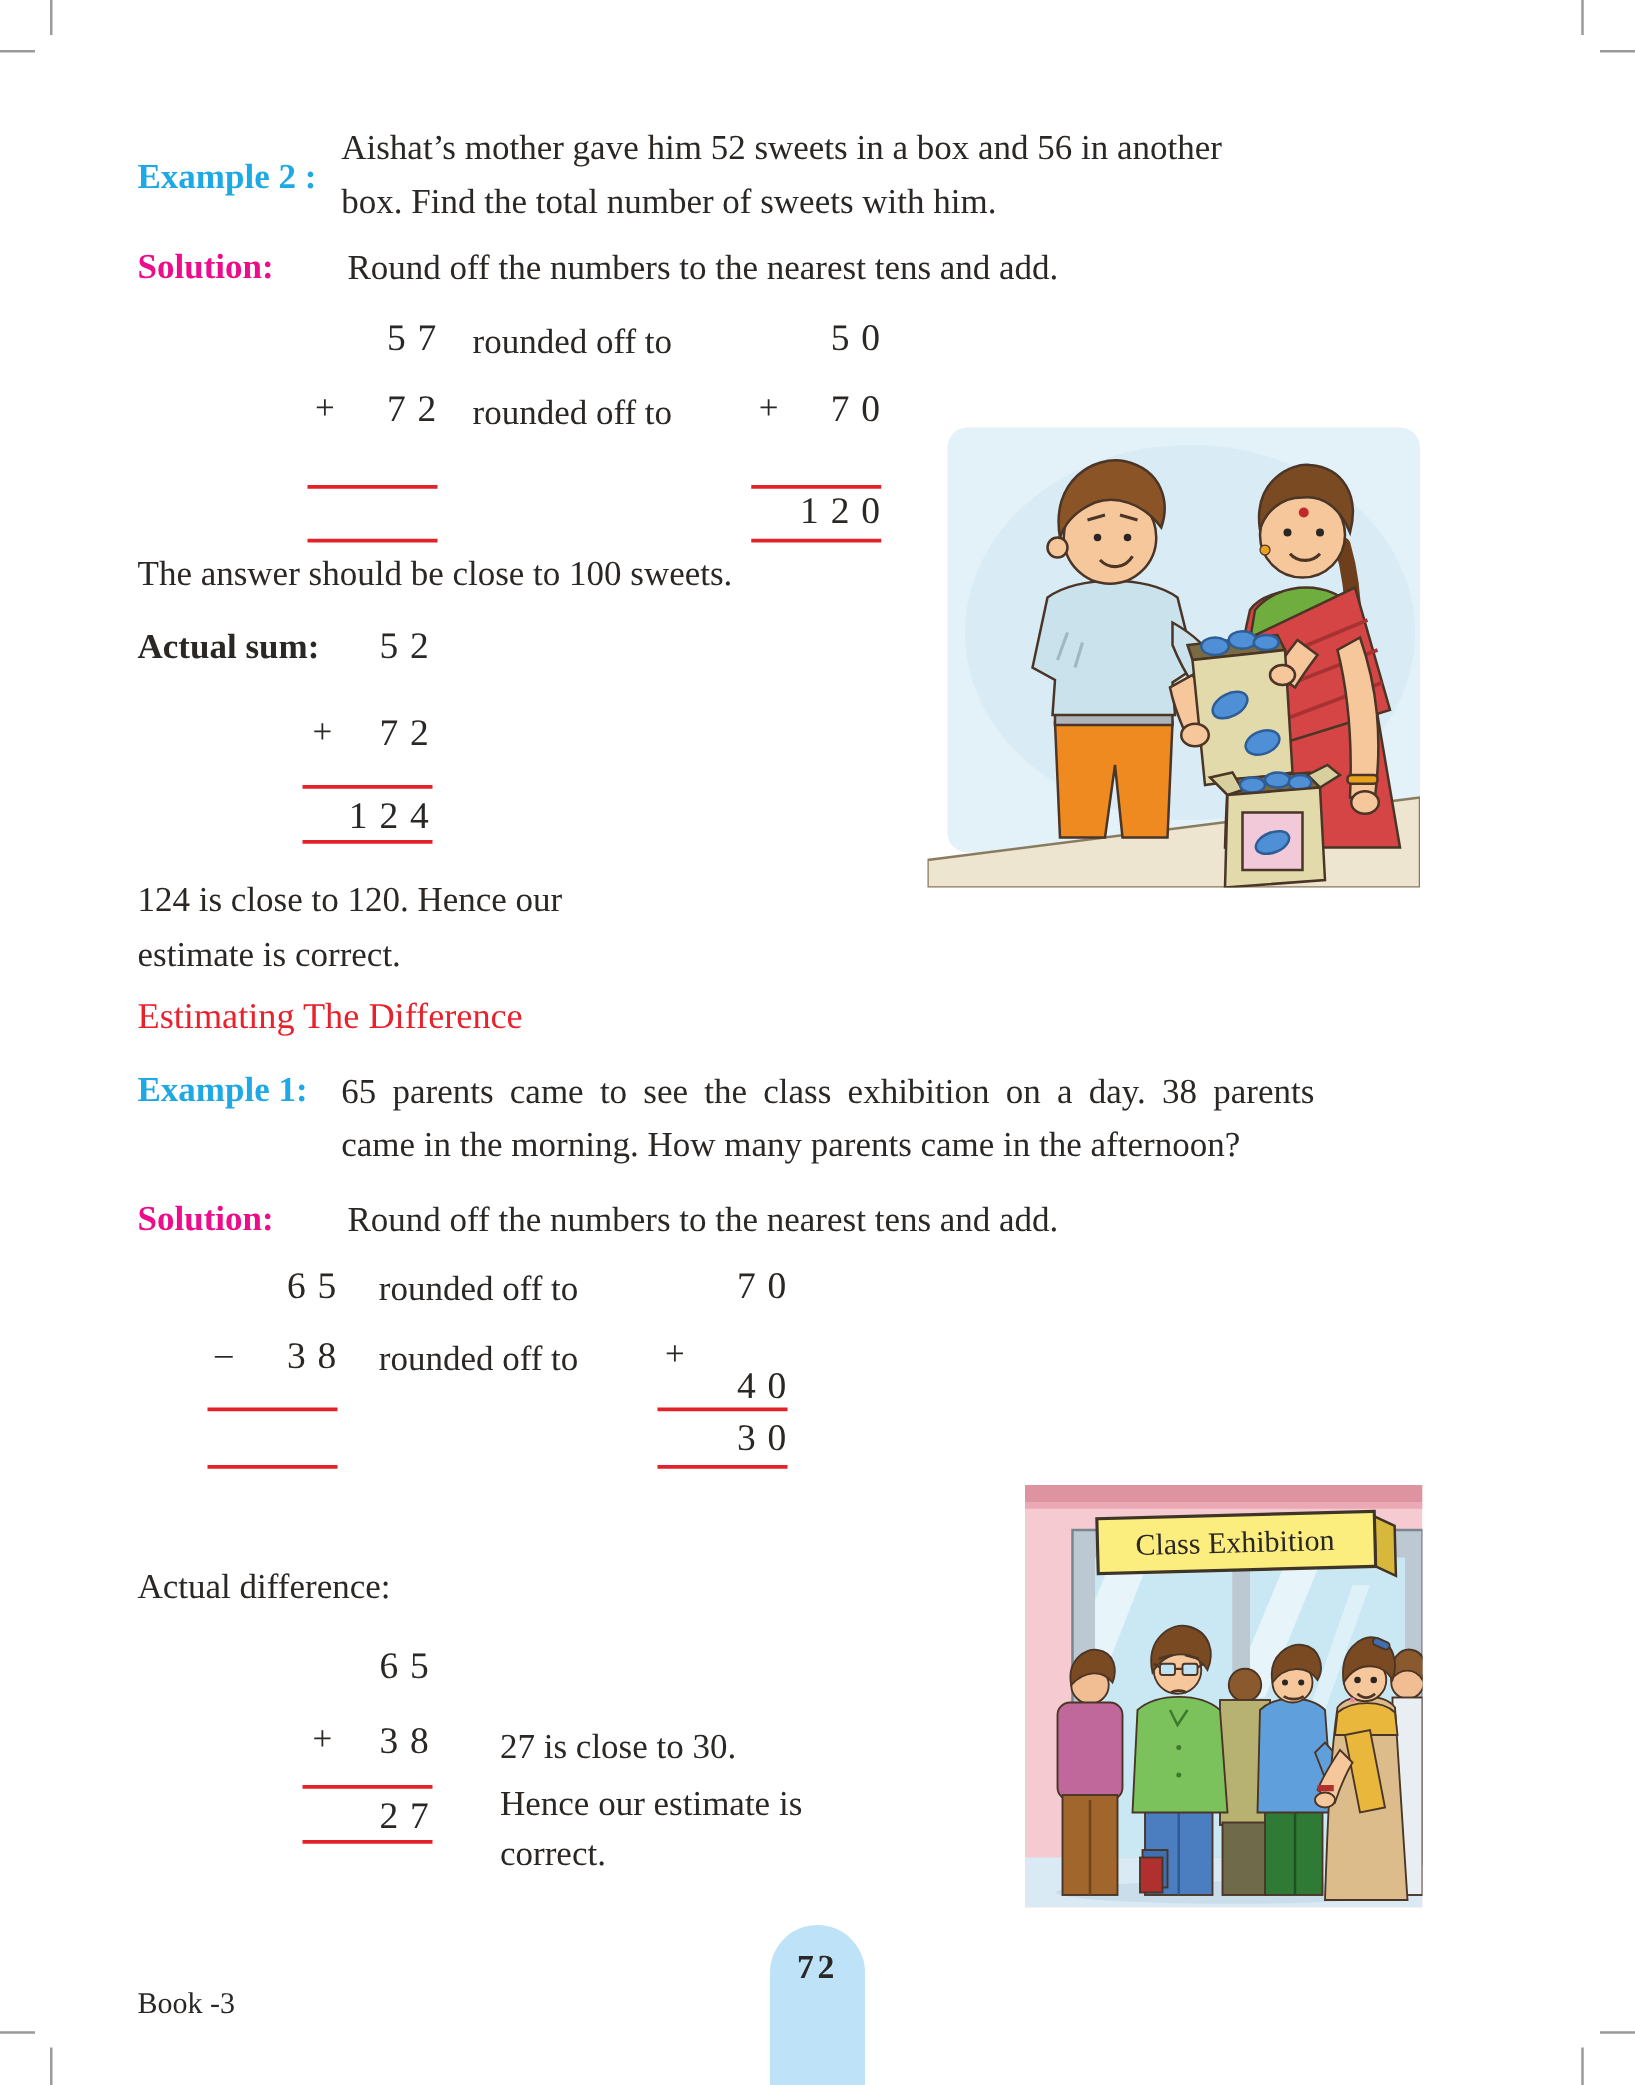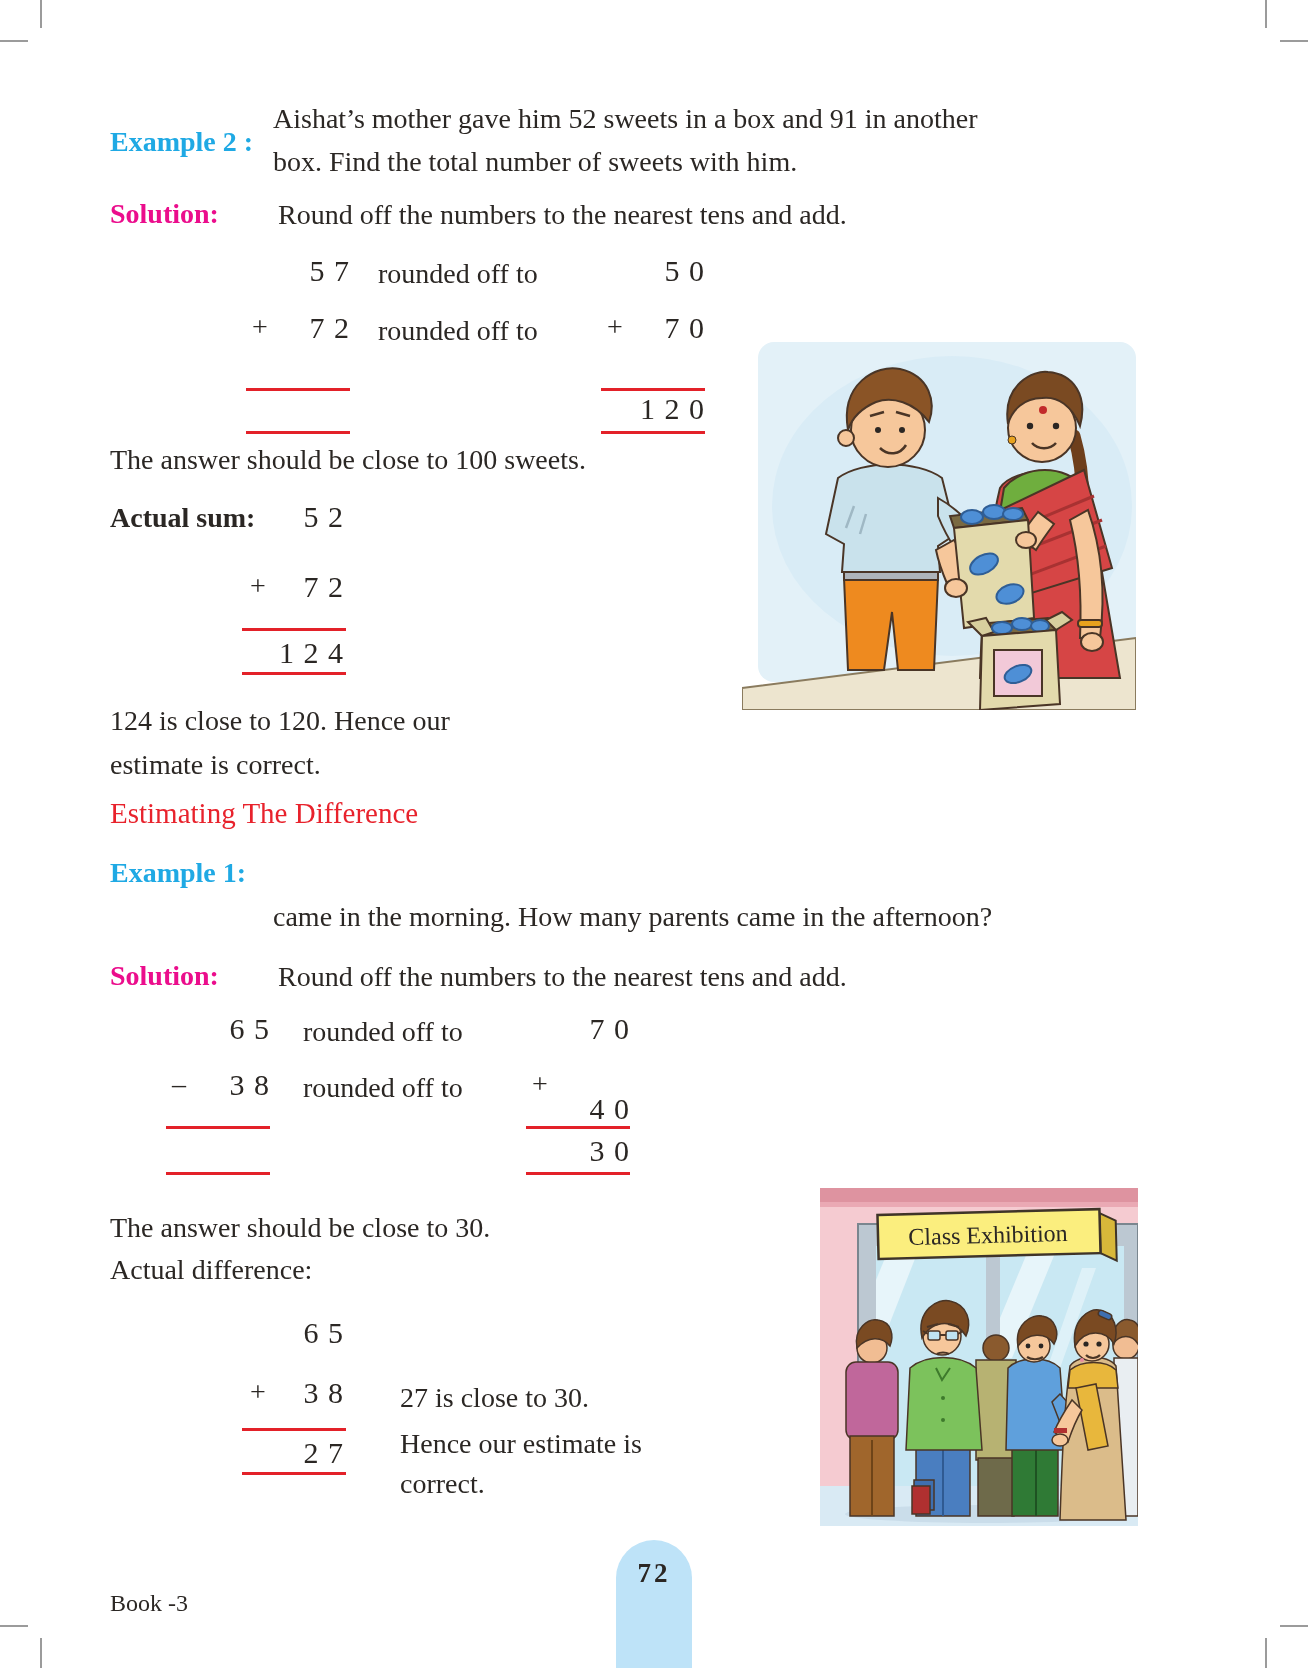--- a/index.html
+++ b/index.html
@@ -31,21 +31,21 @@
   <div class="crop" style="left:40px;top:0;width:2px;height:28px;"></div>
   <div class="crop" style="left:0;top:40px;width:28px;height:2px;"></div>
   <div class="crop" style="left:1265px;top:0;width:2px;height:28px;"></div>
   <div class="crop" style="left:1280px;top:40px;width:28px;height:2px;"></div>
   <div class="crop" style="left:0;top:1625px;width:28px;height:2px;"></div>
   <div class="crop" style="left:40px;top:1638px;width:2px;height:30px;"></div>
   <div class="crop" style="left:1280px;top:1625px;width:28px;height:2px;"></div>
   <div class="crop" style="left:1265px;top:1638px;width:2px;height:30px;"></div>
 
   <div class="t lbl-blue" style="left:110px;top:100px;margin-top:24px;">Example 2 :</div>
-  <div class="t" style="left:273px;top:101px;">Aishat’s mother gave him 52 sweets in a box and 91 in another</div>
+  <div class="t" style="left:273px;top:101px;">Aishat’s mother gave him 52 sweets in a box and 56 in another</div>
   <div class="t" style="left:273px;top:144px;">box. Find the total number of sweets with him.</div>
 
   <div class="t lbl-mag" style="left:110px;top:196px;">Solution:</div>
   <div class="t" style="left:278px;top:197px;">Round off the numbers to the nearest tens and add.</div>
 
   <div class="nb" style="left:246px;top:254px;">5 7</div>
   <div class="t" style="left:378px;top:256px;">rounded off to</div>
   <div class="nb" style="left:601px;top:254px;">5 0</div>
 
   <div class="op" style="left:252px;top:311px;">+</div>
@@ -69,20 +69,21 @@
   <div class="rule" style="left:242px;top:628px;width:104px;"></div>
   <div class="nb" style="left:244px;top:636px;width:100px;">1 2 4</div>
   <div class="rule" style="left:242px;top:672px;width:104px;"></div>
 
   <div class="t" style="left:110px;top:703px;">124 is close to 120. Hence our</div>
   <div class="t" style="left:110px;top:747px;">estimate is correct.</div>
 
   <div class="t heading" style="left:110px;top:795px;">Estimating The Difference</div>
 
   <div class="t lbl-blue" style="left:110px;top:855px;">Example 1:</div>
+  <div class="t" style="left:273px;top:856px;word-spacing:6px;">65 parents came to see the class exhibition on a day. 38 parents</div>
   <div class="t" style="left:273px;top:899px;">came in the morning. How many parents came in the afternoon?</div>
 
   <div class="t lbl-mag" style="left:110px;top:958px;">Solution:</div>
   <div class="t" style="left:278px;top:959px;">Round off the numbers to the nearest tens and add.</div>
 
   <div class="nb" style="left:166px;top:1012px;">6 5</div>
   <div class="t" style="left:303px;top:1014px;">rounded off to</div>
   <div class="nb" style="left:526px;top:1012px;">7 0</div>
 
   <div class="op" style="left:172px;top:1068px;">–</div>
@@ -90,21 +91,20 @@
   <div class="t" style="left:303px;top:1070px;">rounded off to</div>
   <div class="op" style="left:532px;top:1068px;">+</div>
   <div class="nb" style="left:526px;top:1092px;">4 0</div>
 
   <div class="rule" style="left:166px;top:1126px;width:104px;"></div>
   <div class="rule" style="left:526px;top:1126px;width:104px;"></div>
   <div class="nb" style="left:526px;top:1134px;">3 0</div>
   <div class="rule" style="left:166px;top:1172px;width:104px;"></div>
   <div class="rule" style="left:526px;top:1172px;width:104px;"></div>
 
-  <div class="t" style="left:110px;top:1210px;">The answer should be close to 30.</div>
   <div class="t" style="left:110px;top:1252px;">Actual difference:</div>
 
   <div class="nb" style="left:244px;top:1316px;width:100px;">6 5</div>
   <div class="op" style="left:250px;top:1376px;">+</div>
   <div class="nb" style="left:244px;top:1376px;width:100px;">3 8</div>
   <div class="rule" style="left:242px;top:1428px;width:104px;"></div>
   <div class="nb" style="left:244px;top:1436px;width:100px;">2 7</div>
   <div class="rule" style="left:242px;top:1472px;width:104px;"></div>
 
   <div class="t" style="left:400px;top:1380px;">27 is close to 30.</div>

